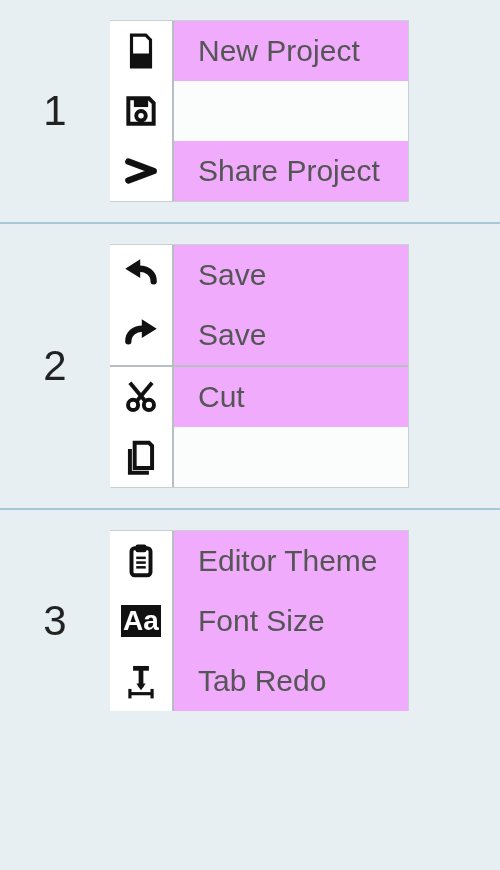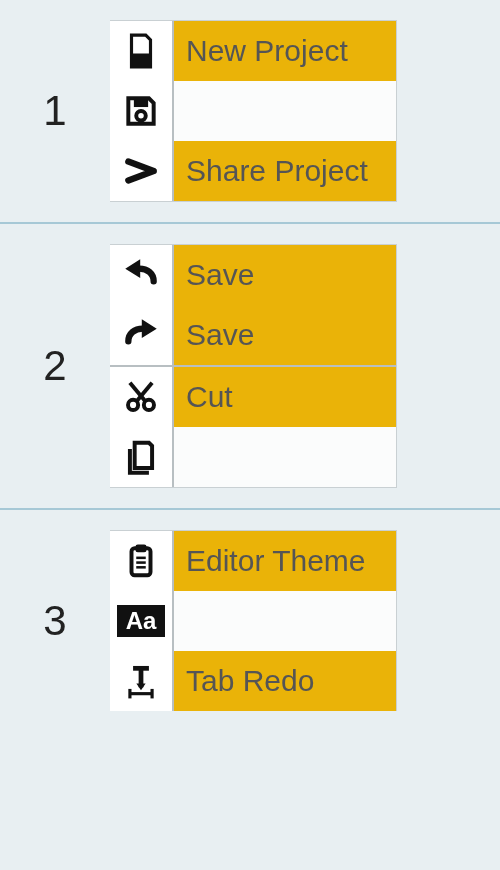--- a/index.html
+++ b/index.html
@@ -52,44 +52,44 @@
     display: flex;
     align-items: center;
     justify-content: center;
     border-right: 2px solid #b8bfc2;
     background: #fff;
   }
   .label-cell {
     flex: 1;
     display: flex;
     align-items: center;
-    padding-left: 12px;
+    padding-left: 24px;
     font-size: 30px;
     color: #555;
-    background: #eab308;
+    background: #f0abfc;
     min-width: 210px;
   }
   .inner-divider {
     border-top: 2px solid #b8bfc2;
   }
   .icon-cell svg {
     width: 38px;
     height: 38px;
     fill: #111;
     stroke: #111;
   }
   .aa-box {
     display: inline-flex;
     align-items: center;
     justify-content: center;
-    width: 48px;
+    width: 40px;
     height: 32px;
     background: #111;
     color: #fff;
-    font-size: 24px;
+    font-size: 28px;
     font-weight: 600;
     font-family: Arial, sans-serif;
   }
 </style>
 </head>
 <body>
 
 <div class="container">
 
   <div class="section">
@@ -183,20 +183,21 @@
               <line x1="9" y1="13" x2="15" y2="13" stroke-width="1.6"></line>
               <line x1="9" y1="16" x2="15" y2="16" stroke-width="1.6"></line>
             </svg>
         </div>
         <div class="label-cell">Editor Theme</div>
       </div>
       <div class="row">
         <div class="icon-cell">
           <span class="aa-box">Aa</span>
         </div>
+        <div class="label-cell">Font Size</div>
       </div>
       <div class="row">
         <div class="icon-cell">
           <svg viewBox="0 0 24 24">
               <path d="M12 4v12" stroke-width="3"></path>
               <path d="M7 4h10" stroke-width="3"></path>
               <path d="M5 20h14" stroke-width="2"></path>
               <path d="M5 17v6" stroke-width="2"></path>
               <path d="M19 17v6" stroke-width="2"></path>
               <path d="M10 14h4l-2 3z"></path>

